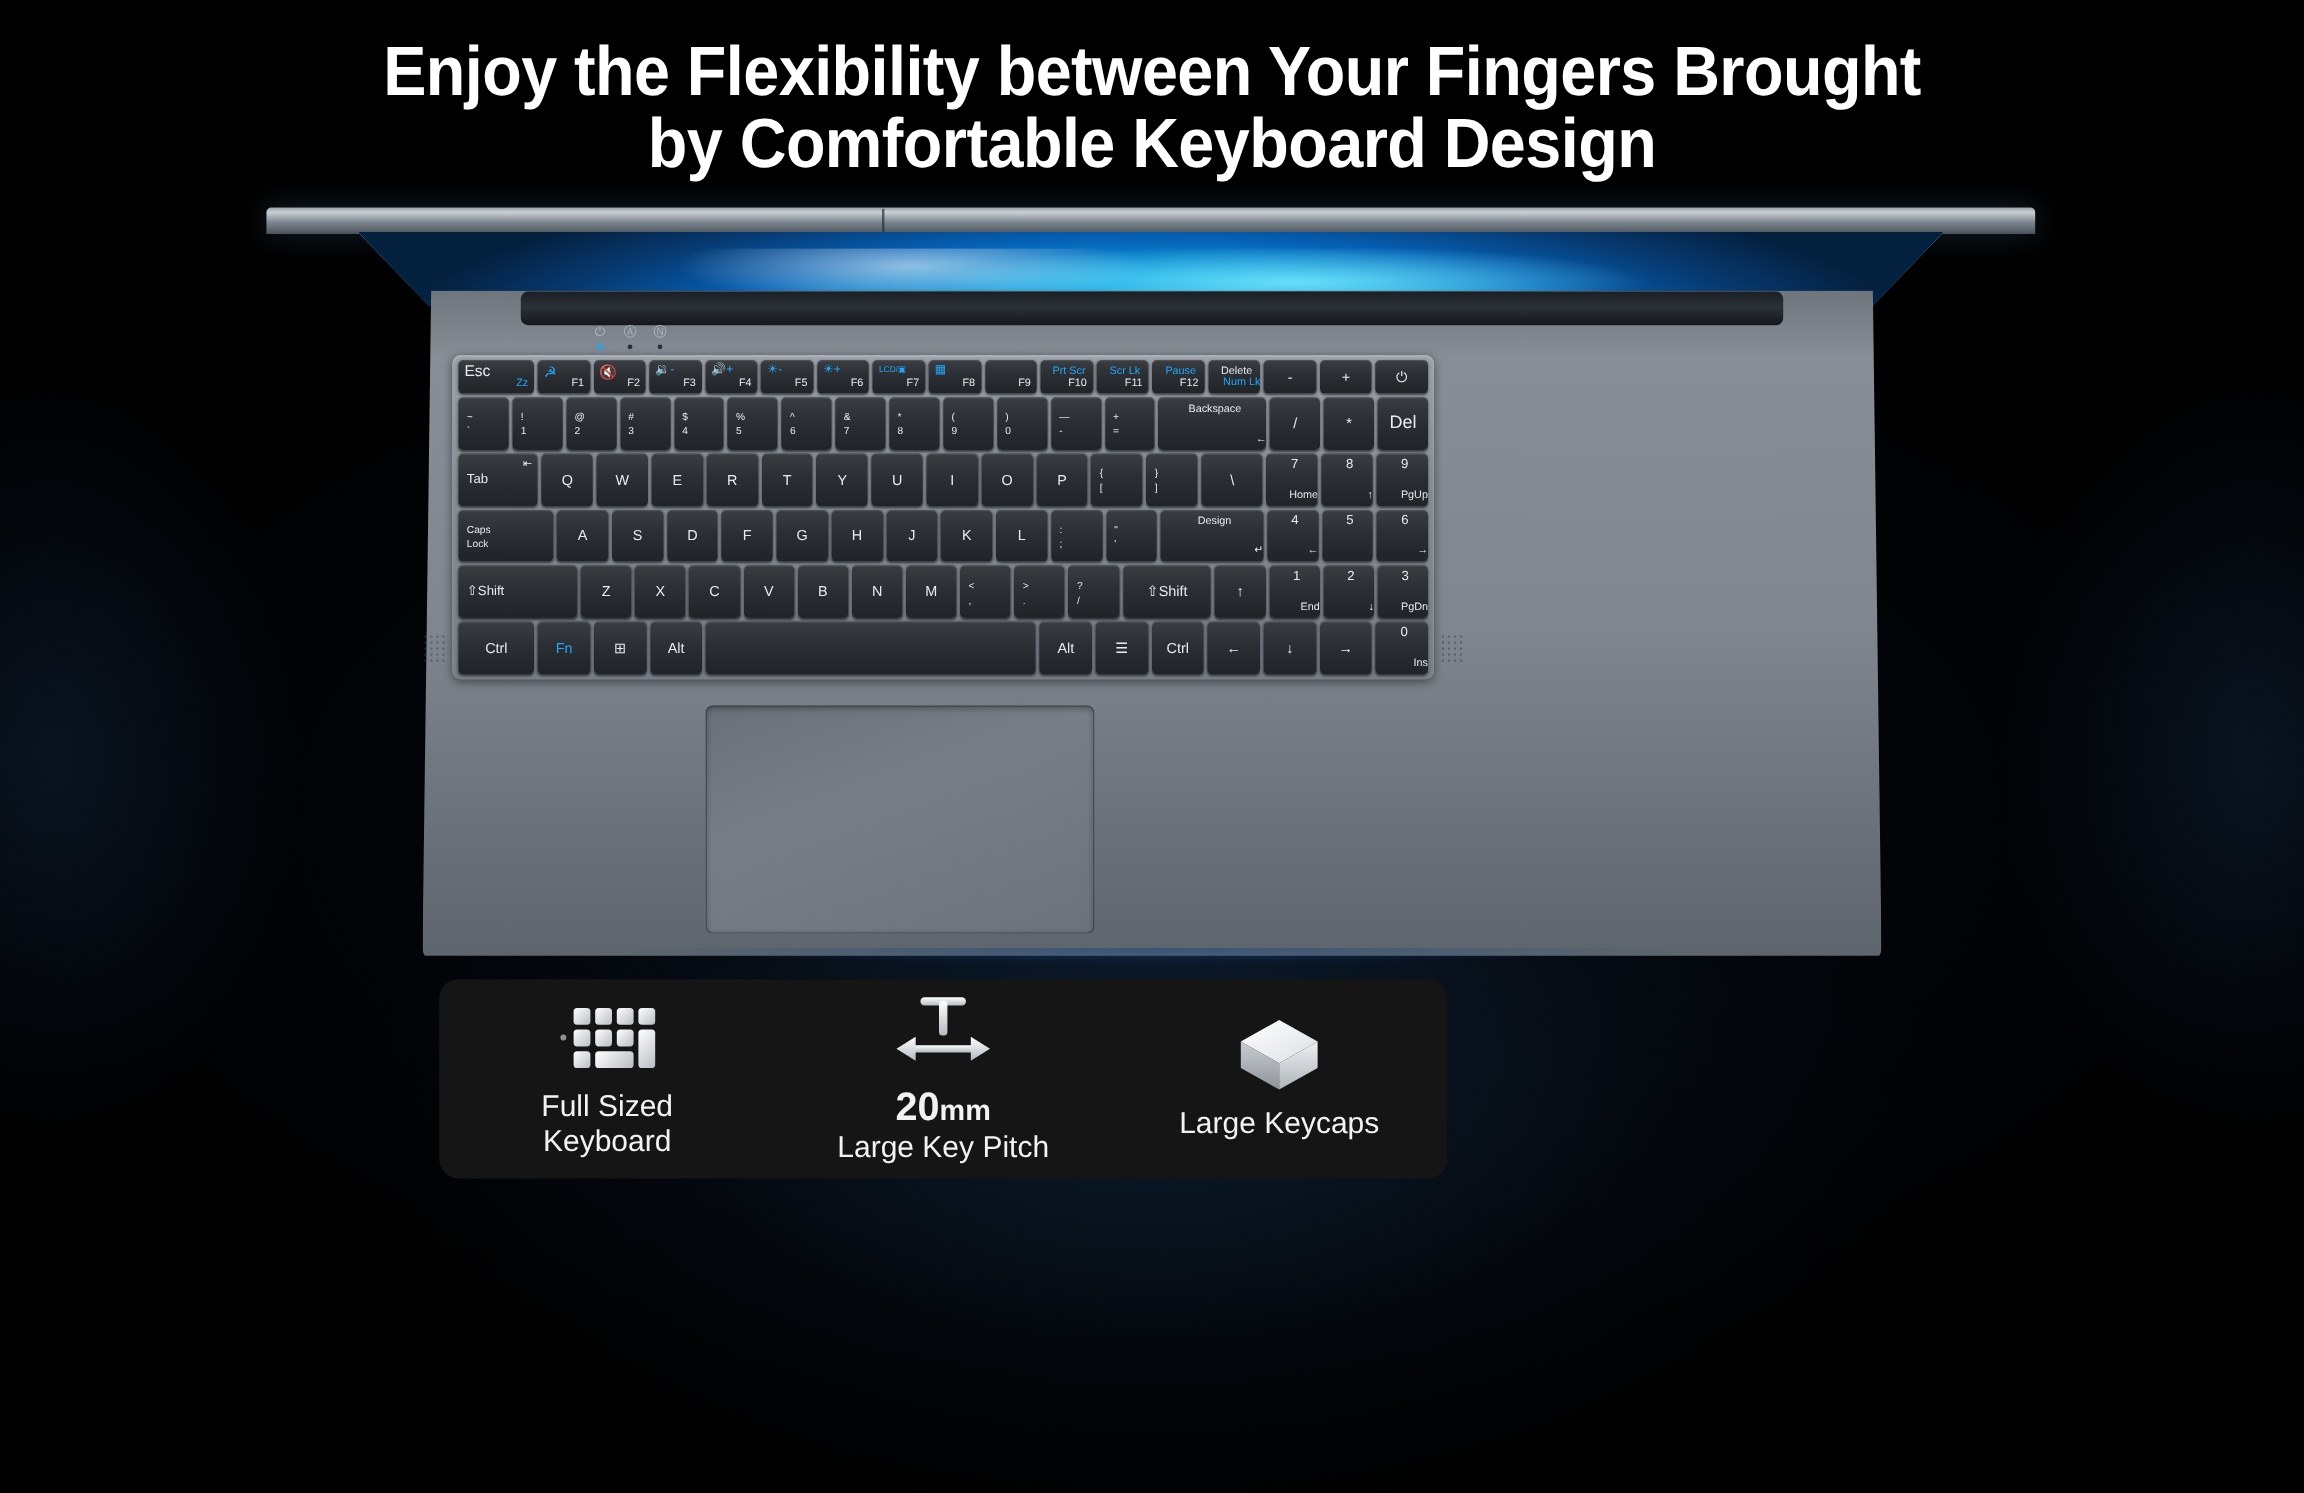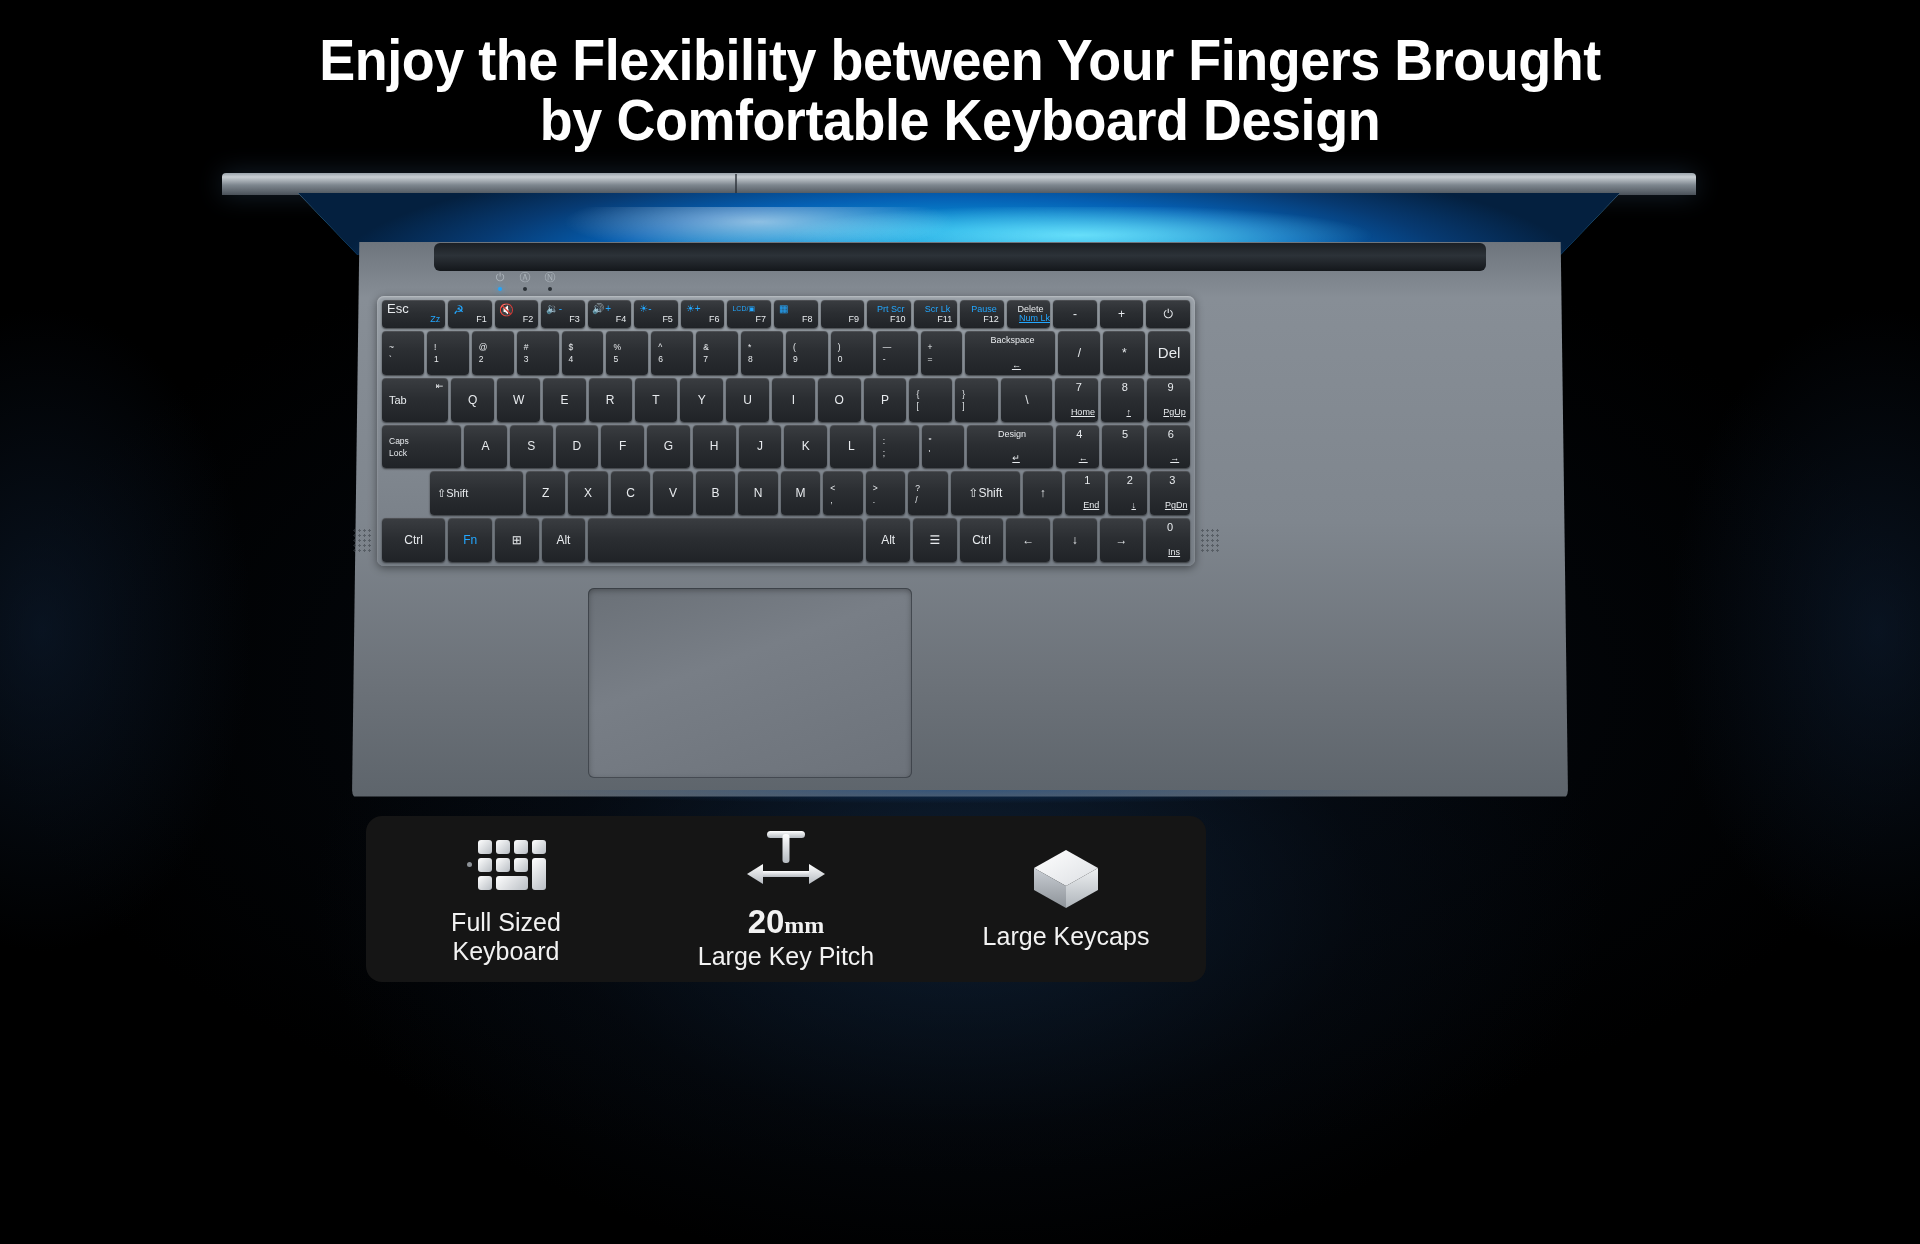--- a/index.html
+++ b/index.html
@@ -134,37 +134,37 @@
   }
   .key .c {
     position:absolute; inset:0;
     display:flex; align-items:center; justify-content:center;
     font-size:12px; line-height:1;
   }
   .key .tl { position:absolute; left:5px; top:4px; font-size:13px; line-height:9px; }
   .key .tr { position:absolute; right:5px; top:4px; font-size:9px; line-height:9px; }
   .key .br { position:absolute; right:5px; bottom:4px; font-size:9px; line-height:9px; }
   .key .ctr-t { position:absolute; left:4px; right:0; top:5px; text-align:center; font-size:9px; line-height:9px; }
-  .key .ctr-b { position:absolute; left:12px; right:0; bottom:5px; text-align:center; font-size:9px; line-height:9px;text-decoration:underline; }
+  .key .ctr-b { position:absolute; left:12px; right:0; bottom:5px; text-align:right; font-size:9px; line-height:9px; }
   .key .ml { position:absolute; left:7px; top:50%; transform:translateY(-50%); font-size:11px; line-height:11px; }
   .key .mlt { position:absolute; left:7px; top:28%; font-size:8.5px; line-height:9px; }
   .key .mlb { position:absolute; left:7px; bottom:24%; font-size:8.5px; line-height:9px; }
   .cyan { color:#22a7ff; }
   .key .glyph { font-size:12px; line-height:12px; }
   .key .glyph-sm { font-size:10px; line-height:10px; }
 
   
   .w-esc { flex:1.45 1 0; }
   .w-pow { flex:1 1 0; }
   .w-bsp { flex:2.15 1 0; }
   .w-tab { flex:1.55 1 0; }
   .w-bsl { flex:1.2 1 0; }
   .w-caps { flex:1.85 1 0; }
   .w-ent { flex:2.0 1 0; }
-  .w-lsh { flex:2.35 1 0;margin-left:48px; }
+  .w-lsh { flex:2.35 1 0; }
   .w-rsh { flex:1.75 1 0; }
   .w-ctrl { flex:1.45 1 0; }
   .w-spc { flex:6.3 1 0; }
   .np { flex:1 1 0; }
 
   
   .trackpad {
     position:absolute; left:588px; top:588px; width:324px; height:190px;
     background:linear-gradient(160deg,#6a7077 0%, #787e86 40%, #6c727a 100%);
     border-radius:6px;
@@ -175,21 +175,21 @@
   .features {
     position:absolute; left:366px; top:816px; width:840px; height:166px;
     background:#151515;
     border-radius:16px;
     display:flex; align-items:center;
   }
   .feat { flex:1; text-align:center; color:#f2f2f2; }
   .feat .ico { height:66px; display:flex; align-items:center; justify-content:center; margin-bottom:10px; }
   .feat .lbl { font-size:25px; line-height:1.18; }
   .feat .big { font-size:33px; font-weight:bold; }
-  .feat .big .unit { font-size:24px; font-weight:bold;font-family:Liberation Serif, serif; }
+  .feat .big .unit { font-size:24px; font-weight:bold; }
 
   .kbico { display:grid; grid-template-columns:repeat(4,14px); grid-gap:4px; }
   .kbico i { display:block; height:14px; border-radius:3px;
     background:linear-gradient(135deg,#ffffff,#b9bec4); }
   .kbico i.wide { grid-column:span 2; width:32px; }
   .kbico i.tallr { grid-row:span 2; height:32px; }
   .kbdot { width:5px; height:5px; border-radius:50%; background:#8d9298; align-self:center; margin-right:6px; }
 </style>
 </head>
 <body>

